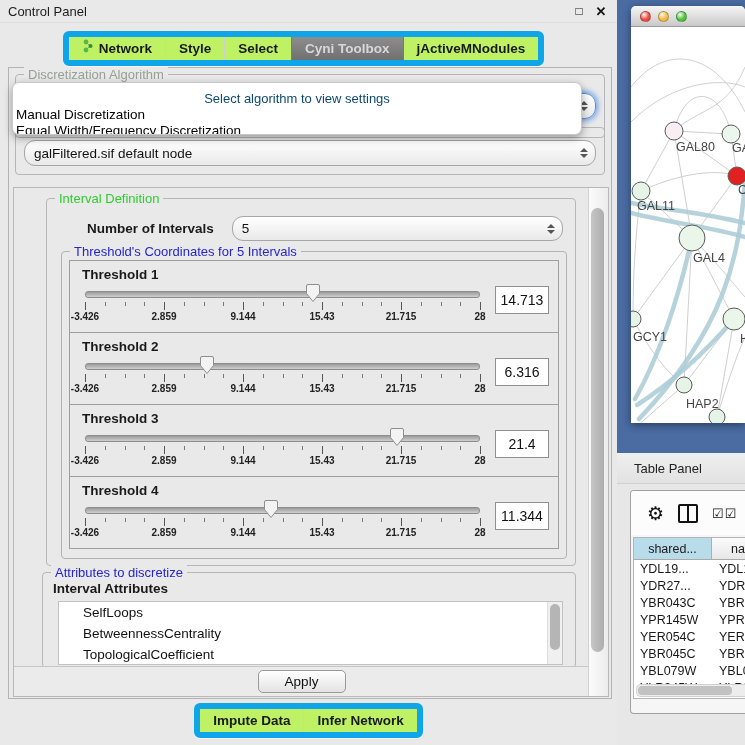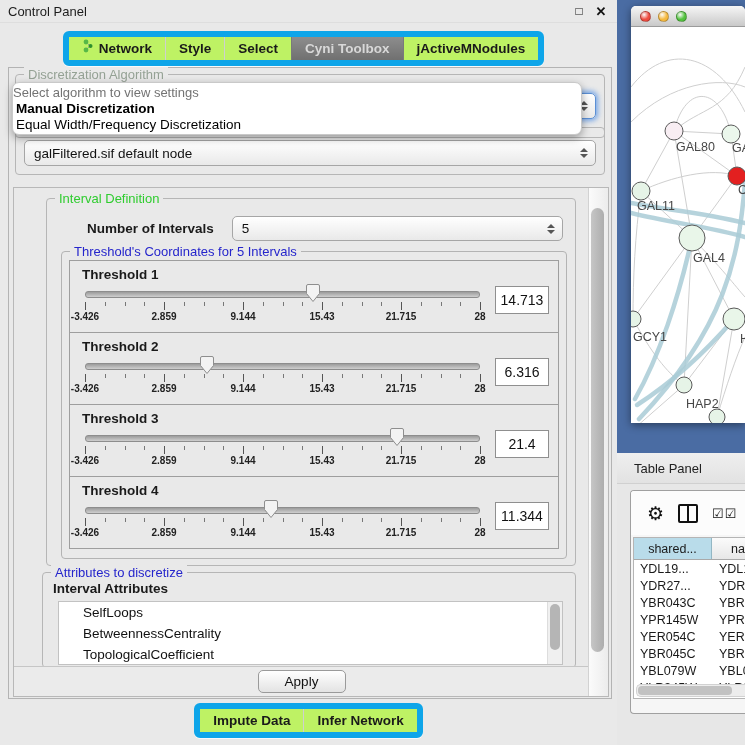--- a/index.html
+++ b/index.html
@@ -21,33 +21,33 @@
   .seg.sel + .seg{border-left-color:#7a7a7a}
 
   .outerpanel{position:absolute;left:8px;top:67px;width:602px;height:630px;border:1px solid #b3b3b3;background:#e9e9e9}
 
   .group{position:absolute;border:1px solid #b6b6b6;border-radius:4px}
   .legend{position:absolute;top:-8px;left:8px;background:#e9e9e9;padding:0 4px;font-size:13px;line-height:15px}
 
   .algoGroup{left:6px;top:6px;width:588px;height:62px}
   .algoGroup .legend{color:#95a295}
 
-  .combo{position:relative;display:flex;align-items:center;height:26px;border:1px solid #a6a6a6;border-radius:5px;
+  .combo{position:relative;display:flex;align-items:center;height:26px;border:1px solid #a6a6a6;border-radius:11px;
          background:linear-gradient(#ffffff,#e9e9e9);padding:0 22px 0 9px;font-size:13.5px;color:#111;box-sizing:border-box}
   .stepper{position:absolute;right:7px;top:50%;transform:translateY(-50%);display:flex;flex-direction:column;gap:2px}
   .stepper i{display:block;width:0;height:0;border-left:4px solid transparent;border-right:4px solid transparent}
   .stepper .up{border-bottom:4px solid #555}
   .stepper .dn{border-top:4px solid #555}
   .combo.focus{box-shadow:0 0 5px 2px rgba(100,155,230,.85);border-color:#5b8fd4}
 
   .popup{position:absolute;left:12px;top:82px;width:568px;height:51px;background:#fff;border:1px solid #c9c9c9;
          border-radius:7px;box-shadow:0 3px 9px rgba(0,0,0,.35);z-index:6;overflow:hidden}
-  .popup .prompt{color:#737373;font-size:13px;height:16px;line-height:16px;margin-top:2px}
+  .popup .prompt{text-align:center;color:#0c4a6e;font-size:13px;height:16px;line-height:16px;margin-top:8px}
   .popup .opt{height:16px;line-height:16px;font-size:13.5px;padding-left:3px;color:#000}
-  .popup .opt.hl{font-weight:bold}
+  .popup .opt.hl{font-weight:normal}
 
   .tableDataGroup{left:6px;top:59px;width:588px;height:46px}
   .tableDataGroup .legend{color:#333}
   .tableDataGroup .combo{position:absolute;left:8px;right:8px;top:12px}
 
   .scrollArea{position:absolute;left:4px;top:119px;width:594px;height:508px;border:1px solid #b8b8b8;background:#e9e9e9}
   .vscroll{position:absolute;right:0;top:0;width:19px;height:100%;background:linear-gradient(90deg,#fbfbfb,#ececec);border-left:1px solid #d2d2d2}
   .vscroll .thumb{position:absolute;left:2px;width:13px;top:20px;height:444px;background:linear-gradient(90deg,#c6c6c6,#adadad);border-radius:7px}
 
   .intervalGroup{left:32px;top:10px;width:528px;height:366px}

